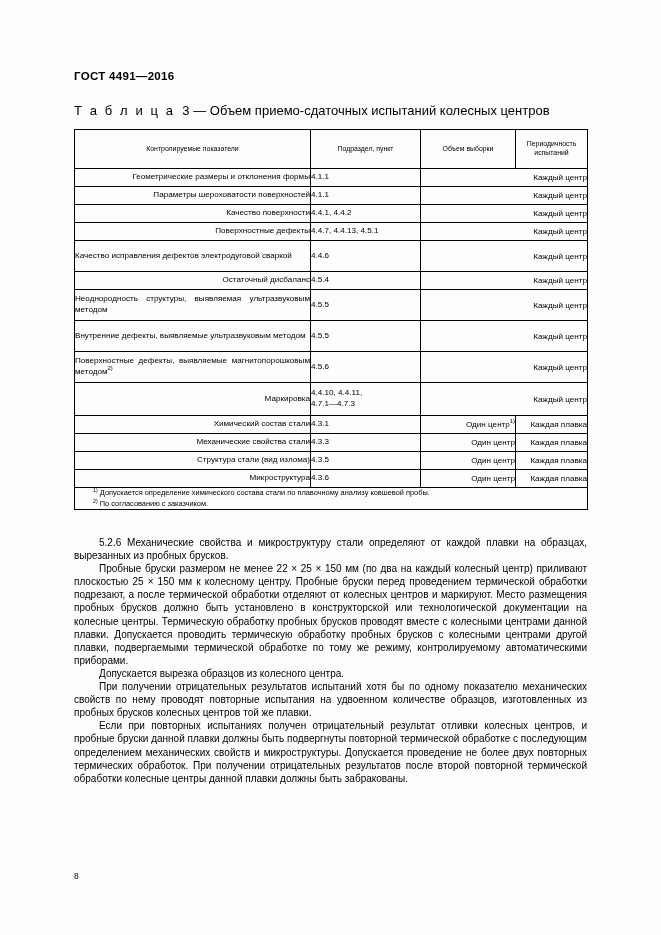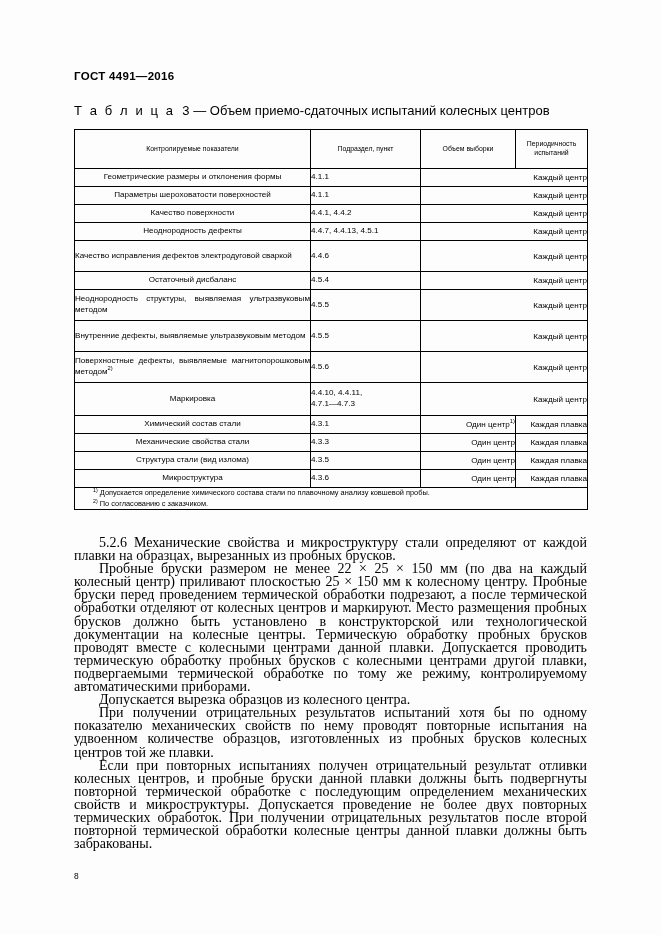--- a/index.html
+++ b/index.html
@@ -64,21 +64,21 @@
   }
   table.gost thead th {
     font-weight: normal;
     font-size: 6.9px;
     text-align: center;
     height: 34px;
     padding: 2px 3px;
     line-height: 1.25;
   }
   td.c-name {
-    text-align: center;
+    text-align: right;
     padding: 4px 5px 4px 7px;
     line-height: 1.3;
   }
   td.c-name.just {
     text-align: justify;
     text-align-last: left;
   }
   td.c-clause {
     padding: 4px 2px;
     line-height: 1.35;
@@ -103,24 +103,23 @@
     line-height: 0;
   }
   .fn-line { display: block; padding-left: 22px; text-indent: -4px; }
 
   
   .body-text {
     position: absolute;
     left: 74px;
     top: 516px;
     width: 513px;
-    font-size: 14px;
+    font-size: 10px;
     line-height: 13.1px;
     text-align: justify;
-    font-family: Liberation Serif, serif;
   }
   .body-text p {
     margin: 0;
     text-indent: 25px;
   }
   .body-text p.spaced { letter-spacing: 0.12px; word-spacing: 0.8px; }
 
   .page-number {
     position: absolute;
     left: 74px;
@@ -167,21 +166,21 @@
           <td class="c-name">Параметры шероховатости поверхностей</td>
           <td class="c-clause">4.1.1</td>
           <td class="c-vol" colspan="2">Каждый центр</td>
         </tr>
         <tr class="r1">
           <td class="c-name">Качество поверхности</td>
           <td class="c-clause">4.4.1, 4.4.2</td>
           <td class="c-vol" colspan="2">Каждый центр</td>
         </tr>
         <tr class="r1">
-          <td class="c-name">Неоднородность дефекты</td>
+          <td class="c-name">Поверхностные дефекты</td>
           <td class="c-clause">4.4.7, 4.4.13, 4.5.1</td>
           <td class="c-vol" colspan="2">Каждый центр</td>
         </tr>
         <tr class="r2">
           <td class="c-name just">Качество исправления дефектов электродуговой сваркой</td>
           <td class="c-clause">4.4.6</td>
           <td class="c-vol" colspan="2">Каждый центр</td>
         </tr>
         <tr class="r1">
           <td class="c-name">Остаточный дисбаланс</td>

